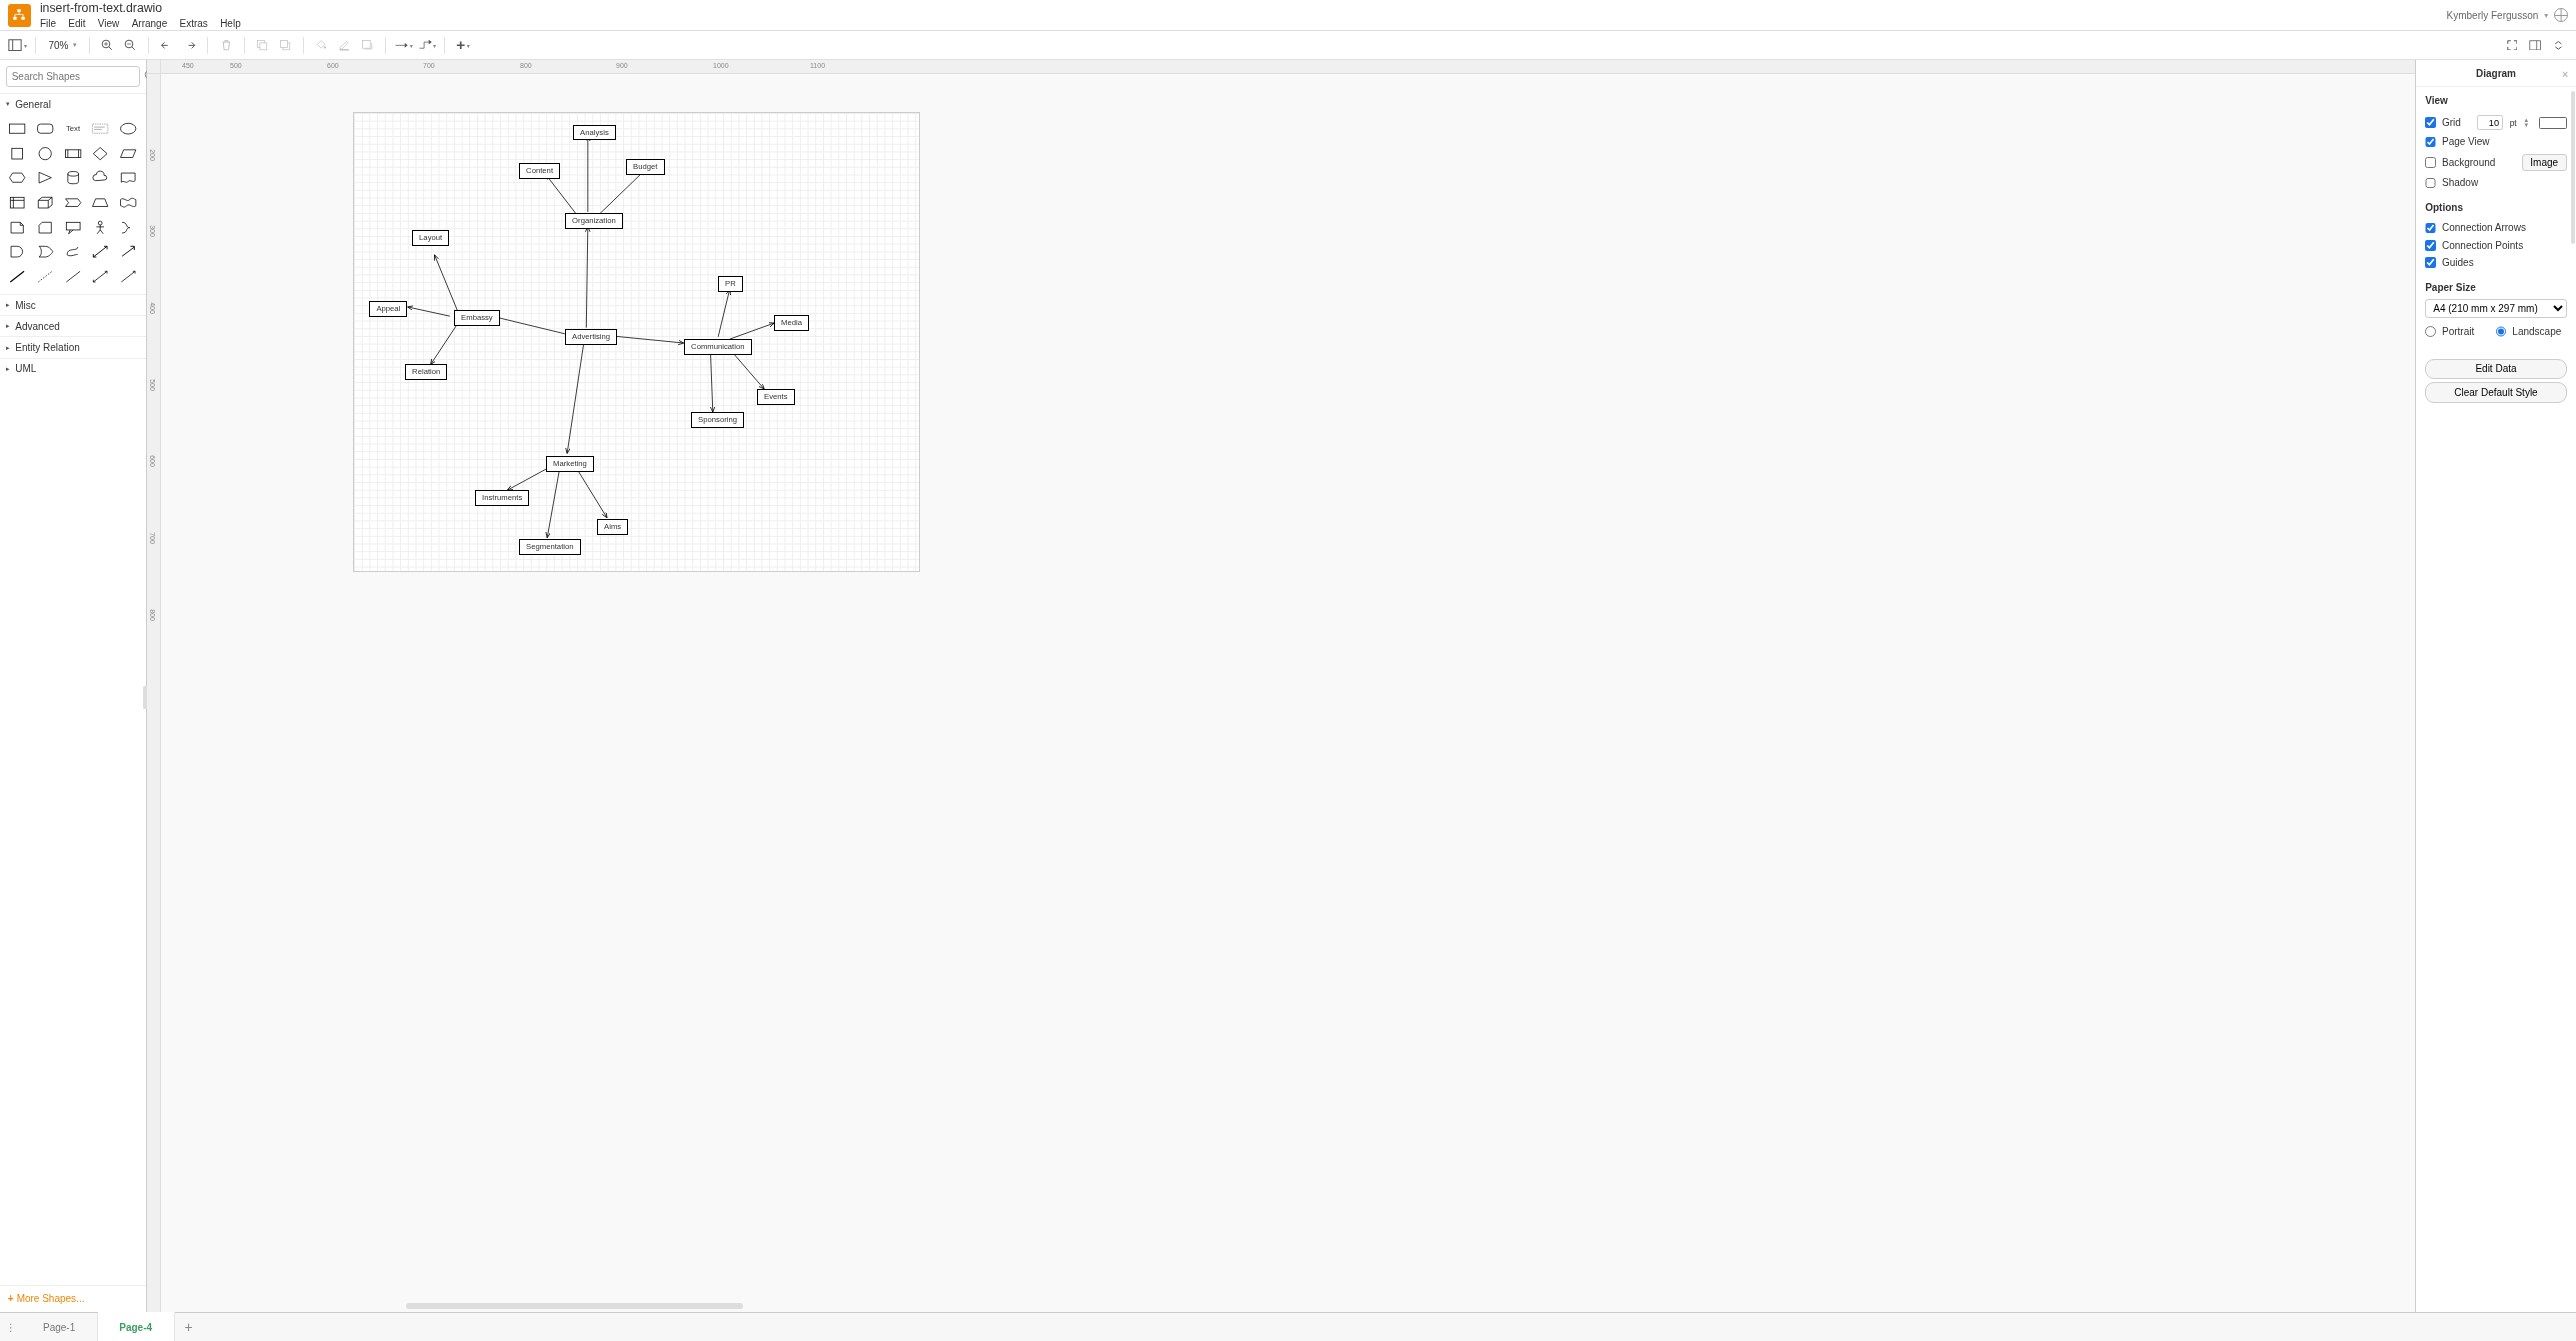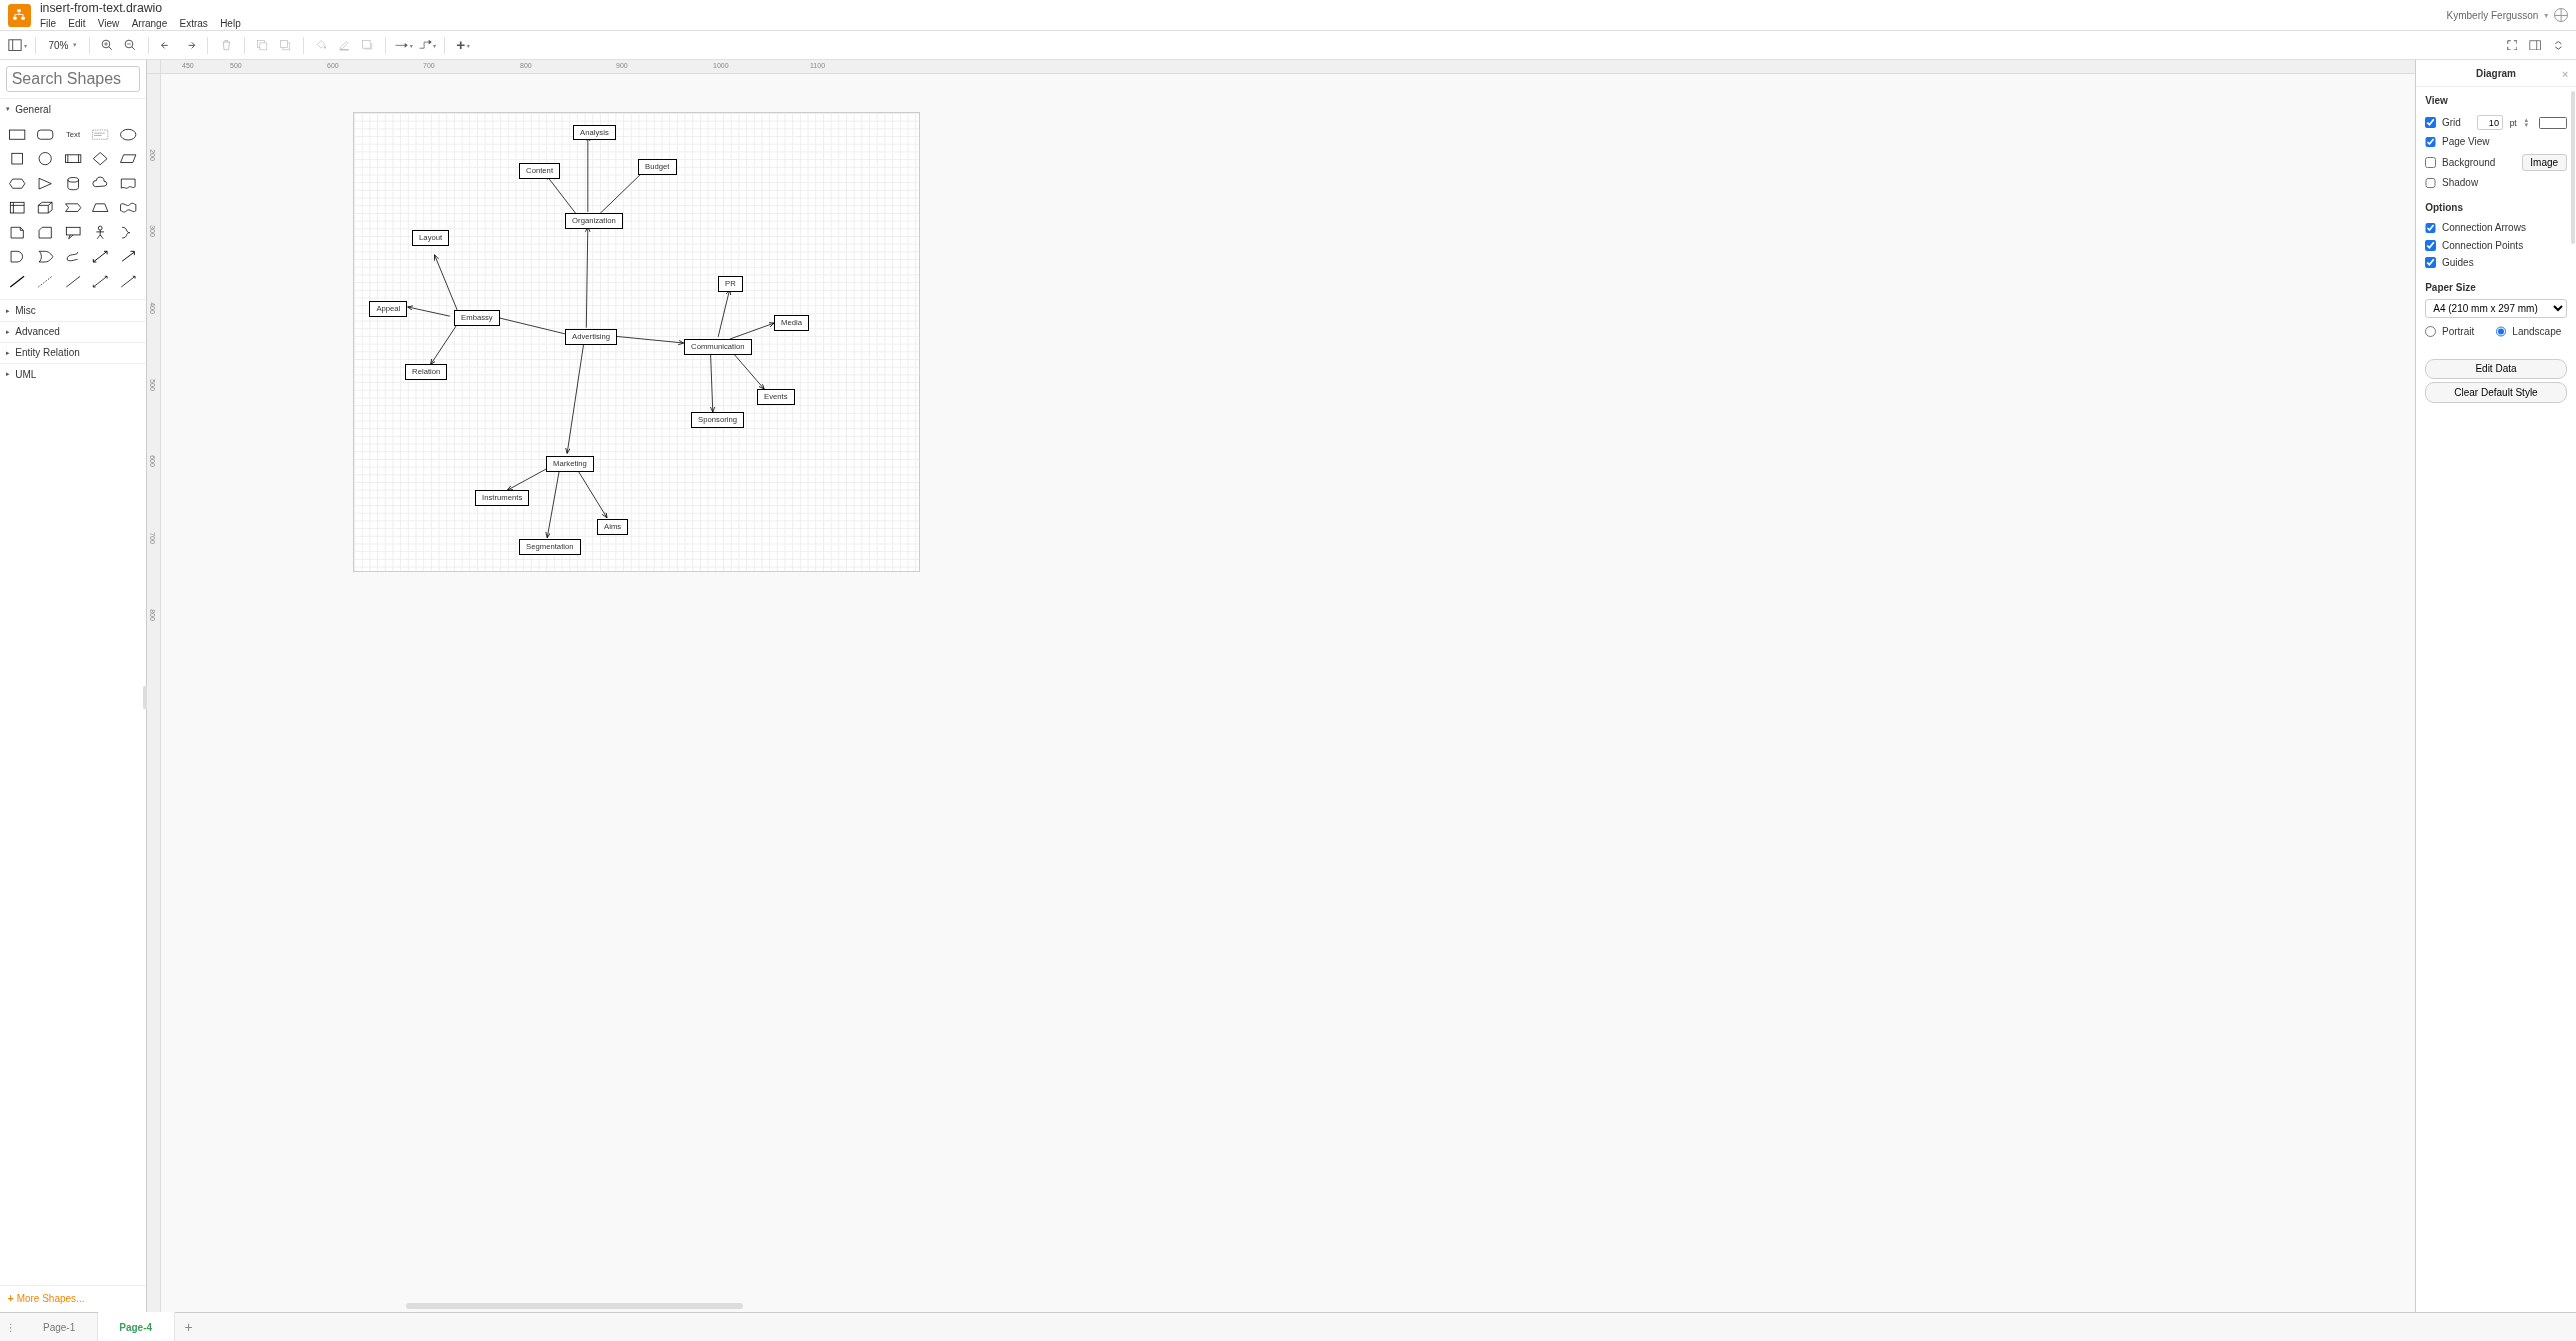--- a/index.html
+++ b/index.html
@@ -25,21 +25,21 @@
 .tbtn.disabled { opacity: 0.35; cursor: default; }
 .zoom-sel { display:flex; align-items:center; gap:4.6px; padding:1.5px 4.6px; cursor:pointer; }
 .zoom-sel .caret { font-size:7px; color:#888; }
 .plus-big { font-size: 15.3px; font-weight: 600; }
 .toolbar .right { margin-left: auto; display:flex; gap:3.1px; }
 
 .main { flex: 1; display: flex; min-height: 0; }
 .left-panel { width: 147px; border-right: 0.8px solid #ccc; display:flex; flex-direction:column; background:#fff; position:relative; }
 .search-row { padding: 6.1px; }
 .search-wrap { display:flex; align-items:center; border:0.8px solid #ccc; border-radius:3.1px; padding:3.1px 4.6px; }
-.search-wrap input { flex:1; border:none; outline:none; font-size:16px; background:transparent; }
+.search-wrap input { flex:1; border:none; outline:none; font-size:10px; background:transparent; }
 .search-wrap .mag { color:#888; }
 .shape-header { display:flex; align-items:center; padding:4.6px 6.1px; font-size:10px; cursor:pointer; border-top:0.8px solid #eee; }
 .shape-header .arr { width:7.7px; font-size:7px; color:#555; margin-right:1.5px; }
 .shape-grid { display:grid; grid-template-columns: repeat(5, 1fr); gap:4.6px; padding:4.6px 6.1px 7.7px; }
 .shape-cell { height:20px; display:flex; align-items:center; justify-content:center; cursor:pointer; }
 .shape-cell svg { width:18.4px; height:15.3px; }
 .more-shapes { border-top:0.8px solid #eee; padding:7.7px; color:#f08705; font-weight:500; cursor:pointer; margin-top:auto; }
 .more-shapes .plus { font-weight:700; margin-right:3.1px; }
 
 .canvas-area { flex:1; position:relative; background:#f9f9f9; overflow:hidden; }
@@ -522,21 +522,21 @@
             <line x1="465" y1="312" x2="468" y2="390" stroke="#000" marker-end="url(#ah)"></line>
 
             <line x1="300" y1="298" x2="278" y2="444" stroke="#000" marker-end="url(#ah)"></line>
 
             <line x1="255" y1="462" x2="200" y2="492" stroke="#000" marker-end="url(#ah)"></line>
             <line x1="268" y1="465" x2="252" y2="554" stroke="#000" marker-end="url(#ah)"></line>
             <line x1="290" y1="463" x2="330" y2="528" stroke="#000" marker-end="url(#ah)"></line>
           </svg>
           <div class="node" style="left:219px; top:11.5px;">Analysis</div>
           <div class="node" style="left:165px; top:50px;">Content</div>
-          <div class="node" style="left:284px; top:46px;">Budget</div>
+          <div class="node" style="left:272px; top:46px;">Budget</div>
           <div class="node" style="left:211px; top:100px;">Organization</div>
           <div class="node" style="left:58px; top:117px;">Layout</div>
           <div class="node" style="left:15.3px; top:188px;">Appeal</div>
           <div class="node" style="left:100px; top:197px;">Embassy</div>
           <div class="node" style="left:211px; top:216px;">Advertising</div>
           <div class="node" style="left:51px; top:251px;">Relation</div>
           <div class="node" style="left:364px; top:163px;">PR</div>
           <div class="node" style="left:420px; top:202px;">Media</div>
           <div class="node" style="left:330px; top:226px;">Communication</div>
           <div class="node" style="left:403px; top:276px;">Events</div>

